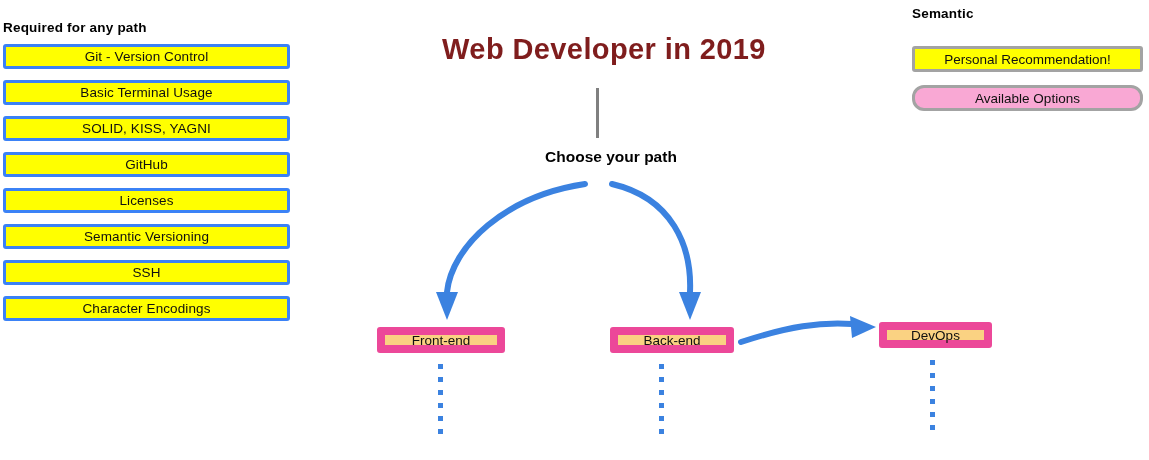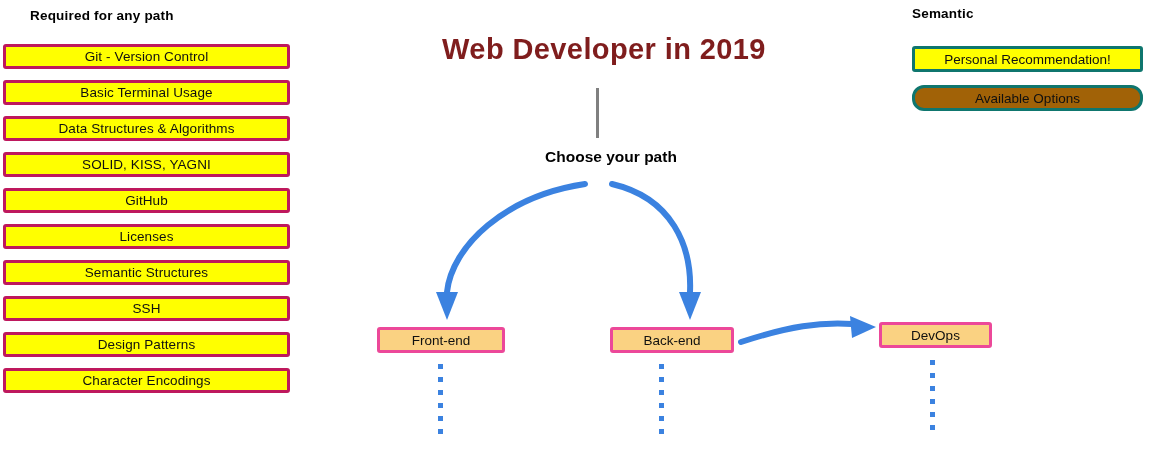--- a/index.html
+++ b/index.html
@@ -36,21 +36,21 @@
     top: 44px;
     width: 287px;
   }
   .req-box {
     position: relative;
     box-sizing: border-box;
     width: 287px;
     height: 25px;
     margin-bottom: 11px;
     background: #ffff00;
-    border: 3px solid #be185d;
+    border: 3px solid #3b82f6;
     border-radius: 3px;
     display: flex;
     align-items: center;
     justify-content: center;
     color: #101010;
     font-size: 13.5px;
     letter-spacing: 0.1px;
     white-space: nowrap;
   }
   .req-box::after {
@@ -108,21 +108,21 @@
     height: 460px;
     pointer-events: none;
   }
 
   
   .path-node {
     position: absolute;
     box-sizing: border-box;
     height: 26px;
     background: #fad282;
-    border: 3px solid #ec4899;
+    border: 8px solid #ec4899;
     border-radius: 3px;
     display: flex;
     align-items: center;
     justify-content: center;
     color: #101010;
     font-size: 13.5px;
     white-space: nowrap;
   }
   .path-node::after {
     content: "";
@@ -161,60 +161,58 @@
     left: 912px;
     top: 46px;
     width: 231px;
   }
   .legend-box {
     position: relative;
     box-sizing: border-box;
     width: 231px;
     height: 26px;
     margin-bottom: 13px;
-    border: 3px solid #0f766e;
+    border: 3px solid #a3a3a3;
     border-radius: 3px;
     display: flex;
     align-items: center;
     justify-content: center;
     color: #101010;
     font-size: 13.5px;
     white-space: nowrap;
   }
   .legend-box::after {
     content: "";
     position: absolute;
     right: -4px;
     top: 3px;
     bottom: -4px;
     left: 4px;
     background: #1a1a1a;
     z-index: -1;
     border-radius: 3px;
   }
   .legend-recommended { background: #ffff00; }
-  .legend-available   { background: #a16207; border-radius: 12px; }
+  .legend-available   { background: #f9a8d4; border-radius: 12px; }
 </style>
 </head>
 <body>
 
 <div id="canvas">
 
-  <div class="section-heading" style="left:3px; top:8px;margin-left:27px;">Required for any path</div>
+  <div class="section-heading" style="left:3px; top:20px;">Required for any path</div>
 
   <div id="required-column">
     <div class="req-box">Git - Version Control</div>
     <div class="req-box">Basic Terminal Usage</div>
-    <div class="req-box">Data Structures &amp; Algorithms</div>
     <div class="req-box">SOLID, KISS, YAGNI</div>
     <div class="req-box">GitHub</div>
     <div class="req-box">Licenses</div>
-    <div class="req-box">Semantic Structures</div>
+    <div class="req-box">Semantic Versioning</div>
     <div class="req-box">SSH</div>
-    <div class="req-box">Design Patterns</div>
     <div class="req-box">Character Encodings</div>
   </div>
 
   <div id="main-title">Web Developer in 2019</div>
   <div id="trunk-line"></div>
   <div id="choose-path-label">Choose your path</div>
 
   <svg id="arrow-layer" viewBox="0 0 1149 460">
 
     <path d="M 585 184 C 505 196, 452 246, 447 292" fill="none" stroke="#3b82e0" stroke-width="6" stroke-linecap="round"></path>

